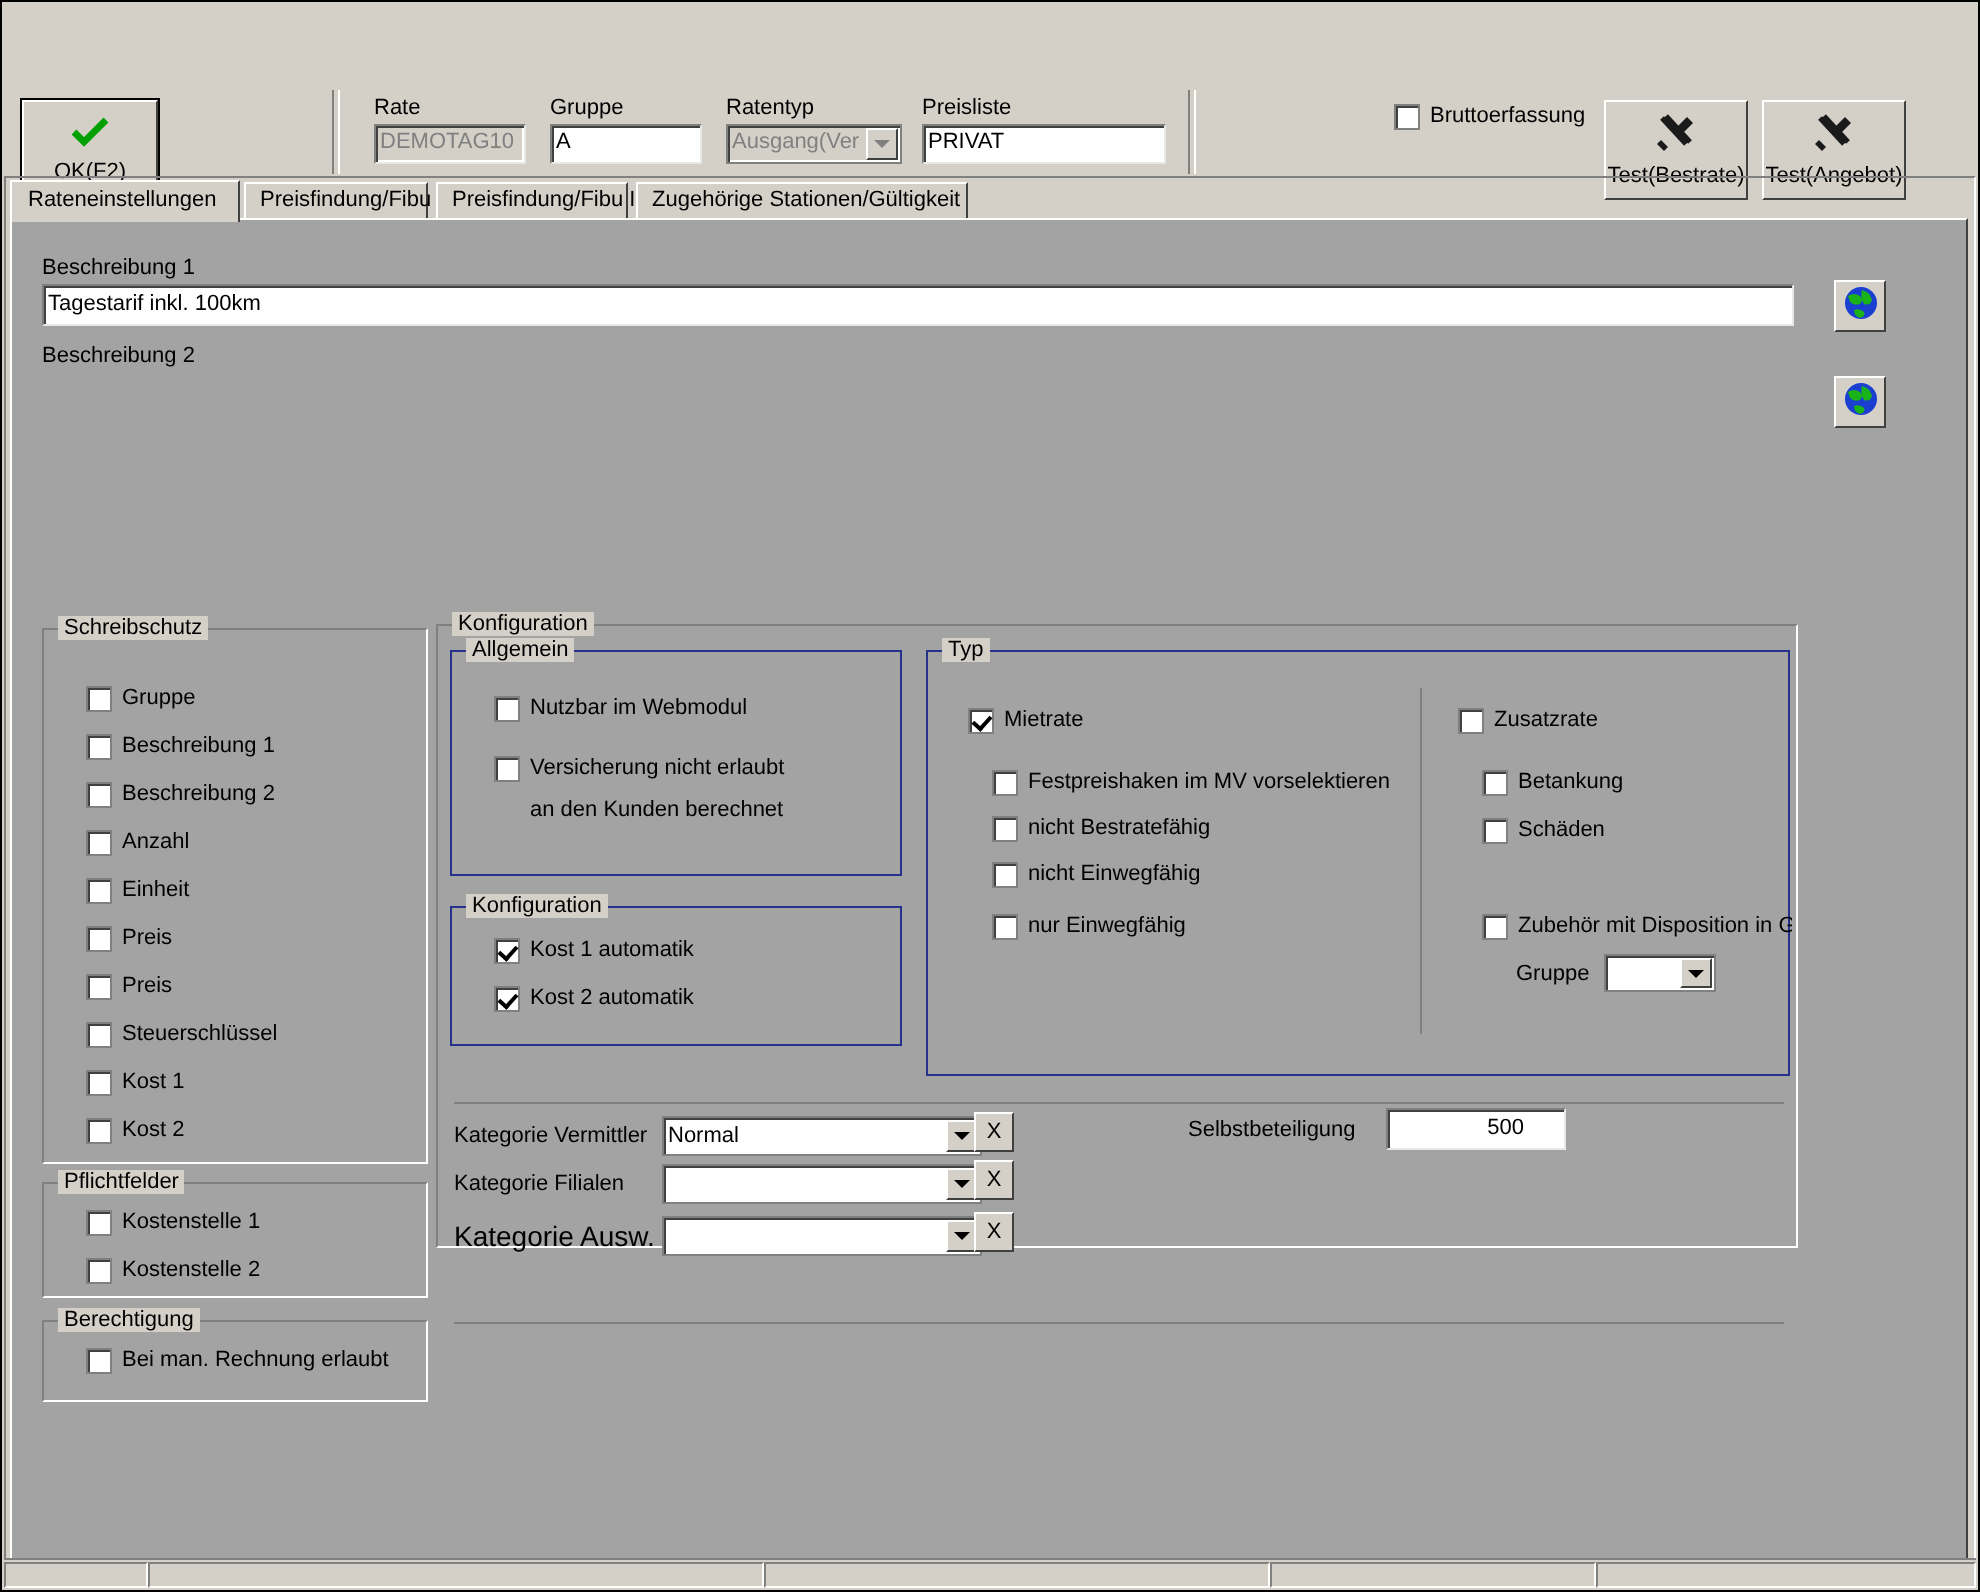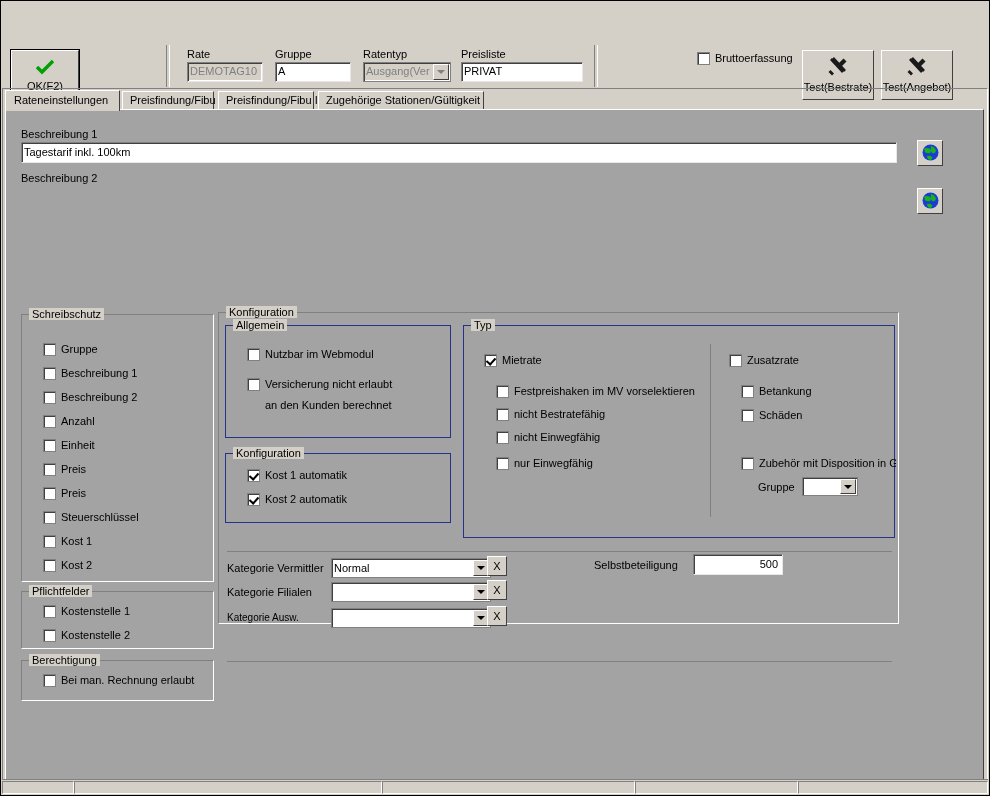--- a/index.html
+++ b/index.html
@@ -91,21 +91,21 @@
   .textbox {
     position: absolute; box-sizing: border-box;
     background: #fff;
     border: 1px solid #808080;
     border-right-color: #e8e8e8; border-bottom-color: #e8e8e8;
     box-shadow: inset 1px 1px 0 #404040, inset -1px -1px 0 #ffffff;
     font-size: 11px; line-height: 17px; padding: 0 2px;
     color: #000; white-space: nowrap; overflow: hidden;
   }
   .textbox.disabled { color: #808080; background: #d4d0c8; }
-  .textbox.num { text-align: right; padding-right: 4px; }
+  .textbox.num { text-align: right; padding-right: 20px; }
 
   .combo {
     position: absolute; box-sizing: border-box;
     background: #fff;
     border: 1px solid #808080;
     box-shadow: inset 1px 1px 0 #404040, inset -1px -1px 0 #ffffff;
     font-size: 11px; line-height: 17px; padding: 0 2px;
     overflow: hidden; white-space: nowrap;
   }
   .combo.disabled { background: #d4d0c8; color: #808080; }
@@ -523,21 +523,21 @@
 
       <div style="position:absolute; left:8px; top:269px; font-size:11px; line-height:20px;" data-name="kategorie-filialen-label">Kategorie Filialen</div>
       <div class="combo" style="left:112px; top:269px; width:160px; height:20px; line-height:18px;" data-name="kategorie-filialen-combo">
         <span data-name="kategorie-filialen-value"></span>
         <span class="arrowbtn" data-name="chevron-down-icon"></span>
       </div>
       <div class="smallbtn" style="left:268px; top:267px; width:20px; height:20px;" data-name="kategorie-filialen-clear-button">
         <span data-name="clear-icon">X</span>
       </div>
 
-      <div style="position:absolute; left:8px; top:295px; font-size:10px; line-height:20px;" data-name="kategorie-ausw-label">Kategorie Ausw.</div>
+      <div style="position:absolute; left:8px; top:295px; font-size:14px; line-height:20px;" data-name="kategorie-ausw-label">Kategorie Ausw.</div>
       <div class="combo" style="left:112px; top:295px; width:160px; height:20px; line-height:18px;" data-name="kategorie-ausw-combo">
         <span data-name="kategorie-ausw-value"></span>
         <span class="arrowbtn" data-name="chevron-down-icon"></span>
       </div>
       <div class="smallbtn" style="left:268px; top:293px; width:20px; height:20px;" data-name="kategorie-ausw-clear-button">
         <span data-name="clear-icon">X</span>
       </div>
 
       <div style="position:absolute; left:375px; top:246px; font-size:11px;" data-name="selbstbeteiligung-label">Selbstbeteiligung</div>
       <div class="textbox num" style="left:474px; top:241px; width:90px; height:21px; line-height:19px;" data-name="selbstbeteiligung-field">500</div>

